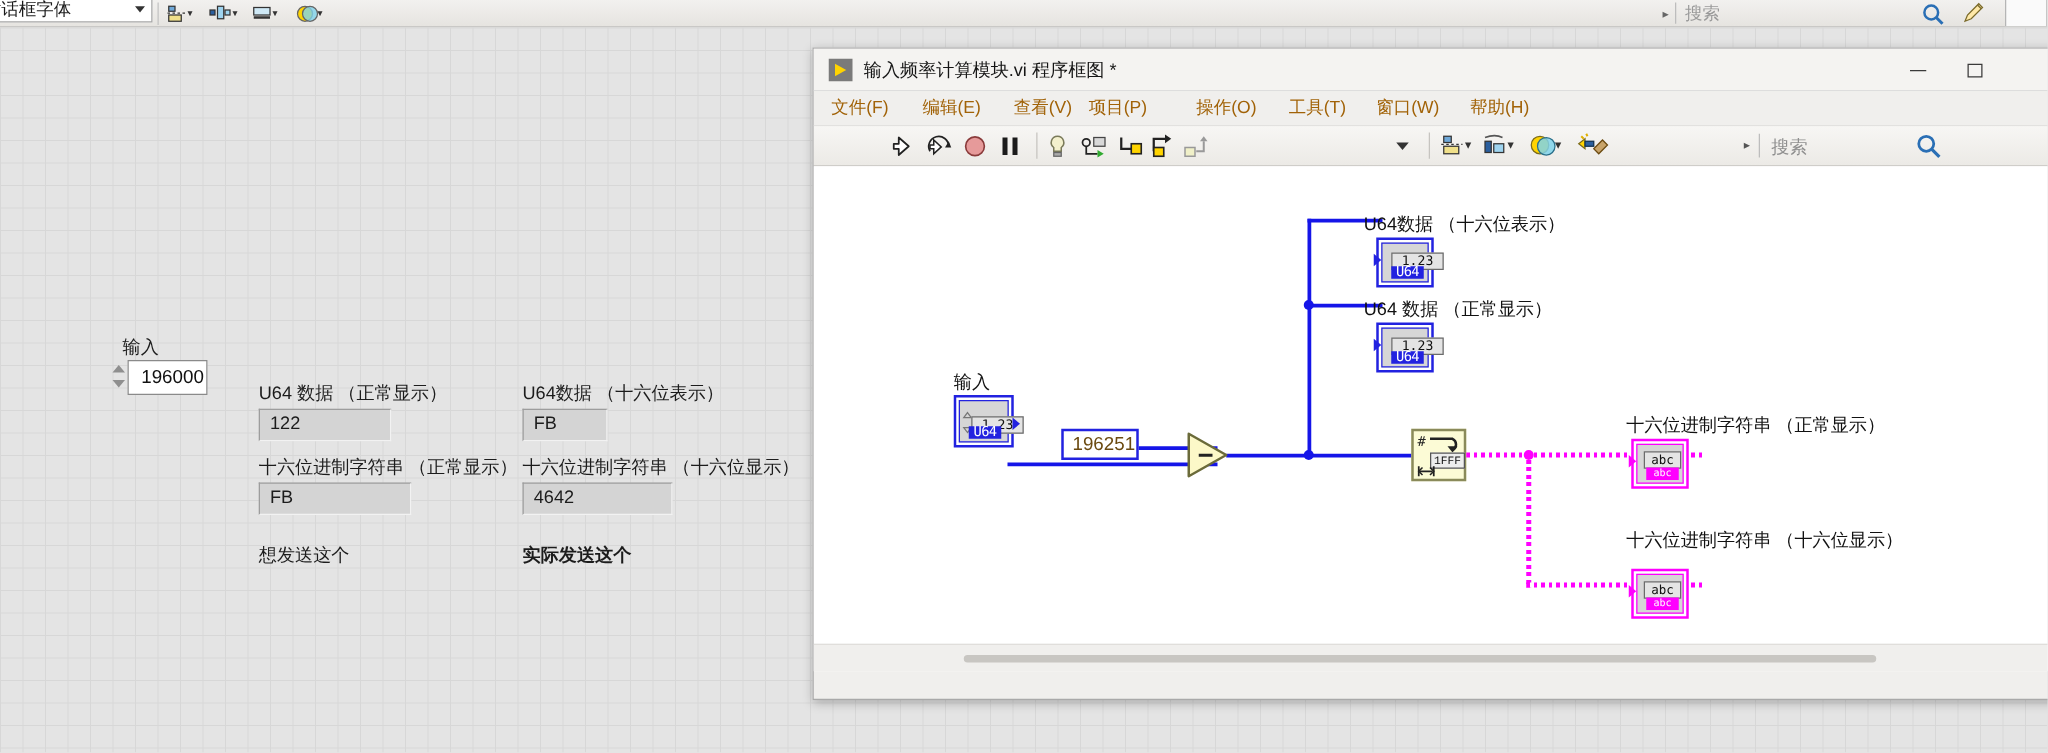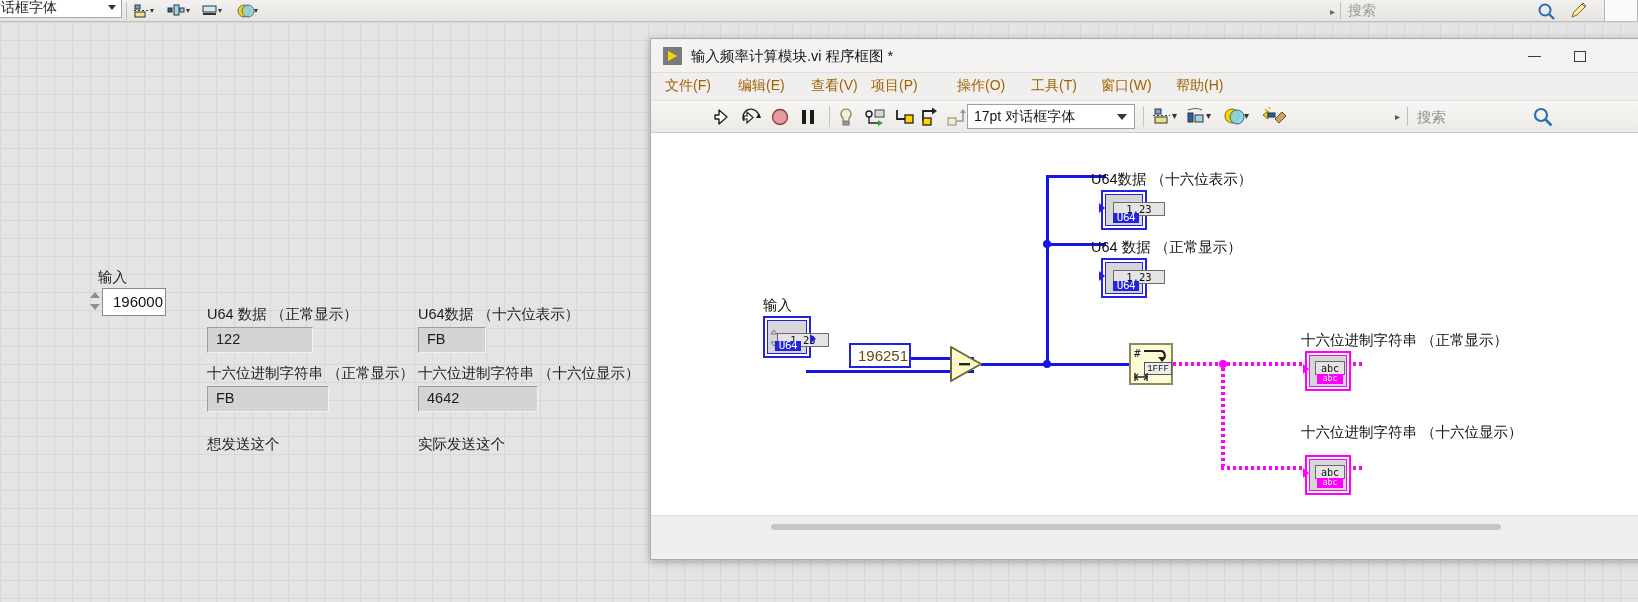--- a/index.html
+++ b/index.html
@@ -78,21 +78,21 @@
   #bd-canvas{position:relative;height:404px;background:#ffffff;overflow:hidden;}
   #bd-hscroll{position:absolute;left:0;bottom:0;width:100%;height:22px;background:#f0efed;border-top:1px solid #e0dedb;}
   #bd-thumb{position:absolute;left:120px;top:8px;width:730px;height:6px;background:#c8c6c2;border-radius:3px;}
 
   
   .d-label{position:absolute;font-size:14.5px;color:#111;white-space:nowrap;}
   .wire-b{position:absolute;background:#1515e8;}
   .junction{position:absolute;width:8px;height:8px;border-radius:50%;background:#1515e8;}
   .term{position:absolute;border:2px solid #2222e0;background:#ffffff;padding:2px;}
   .term-inner{border:1px solid #2222e0;background:#d6d6d6;width:100%;height:100%;position:relative;}
-  .num-chip{position:absolute;left:5px;top:4px;width:52px;height:14px;background:#e4e4e4;
+  .num-chip{position:absolute;left:5px;top:4px;width:42px;height:14px;background:#e4e4e4;
       border:1px solid #6b6b6b;font-size:10.5px;color:#111;text-align:center;line-height:13px;
       font-family:"DejaVu Sans Mono",monospace;}
   .u64-chip{position:absolute;left:7px;bottom:2px;width:26px;height:10px;background:#2222e0;
       color:#ffffff;font-size:11px;text-align:center;line-height:10px;font-family:"DejaVu Sans Mono",monospace;letter-spacing:-.5px;}
   .arrow-in{position:absolute;width:0;height:0;border-top:5px solid transparent;border-bottom:5px solid transparent;border-left:6px solid #2222e0;}
   .arrow-out{position:absolute;width:0;height:0;border-top:5px solid transparent;border-bottom:5px solid transparent;border-left:6px solid #2222e0;}
 
   .const-box{position:absolute;border:2px solid #2222e0;background:#ffffff;
       font-size:15px;color:#6b4a10;padding:2px 7px 2px 7px;font-family:"Liberation Sans",sans-serif;}
   .str-term{position:absolute;border:2px solid #ff00ff;background:#ffffff;padding:2px;}
@@ -185,21 +185,21 @@
     <div class="fp-field" style="left:207px;top:364px;width:122px;">FB</div>
 
     <div class="fp-label" style="left:207px;top:413px;">想发送这个</div>
 
     <div class="fp-label" style="left:418px;top:283px;">U64数据 （十六位表示）</div>
     <div class="fp-field" style="left:418px;top:305px;width:68px;">FB</div>
 
     <div class="fp-label" style="left:418px;top:342px;">十六位进制字符串 （十六位显示）</div>
     <div class="fp-field" style="left:418px;top:364px;width:120px;">4642</div>
 
-    <div class="fp-label" style="left:418px;top:413px;">实际发送这个</div>
+    <div class="fp-label" style="left:418px;top:413px;font-weight:bold;">实际发送这个</div>
   </div>
 </div>
 
 <div id="bd-window">
 
   <div id="bd-title">
     <div id="bd-icon">
         <span class="tri"></span>
       </div>
     <div id="bd-title-text">输入频率计算模块.vi 程序框图 *</div>
@@ -276,23 +276,20 @@
         </svg>
     </div>
     <div class="bd-ico" style="left:294px;">
       <svg width="24" height="24" viewBox="0 0 24 24">
           <rect x="3" y="13" width="8" height="7" fill="#f0f0c8" stroke="#999" stroke-width="1.2"></rect>
           <path d="M12 16 l6 0 l0 -8" stroke="#999" stroke-width="1.6" fill="none"></path>
           <path d="M15 8 l3 -4 l3 4 z" fill="#999"></path>
         </svg>
     </div>
 
-    <div id="bd-fontbox">
-      <span>17pt 对话框字体</span>
-    </div>
     <div id="bd-fontcaret"></div>
 
     <div class="bd-sep" style="left:492px;"></div>
 
     <div class="bd-ico" style="left:500px;">
       <svg width="28" height="24" viewBox="0 0 28 24">
         <rect x="4" y="4" width="6" height="5" fill="#6fa8d8" stroke="#333"></rect>
         <rect x="4" y="12" width="12" height="6" fill="#f0e08a" stroke="#333"></rect>
         <path d="M2 10.5 h17" stroke="#333" stroke-dasharray="2 2"></path>
         <path d="M21 9 l5 0 l-2.5 5 z" fill="#333"></path>

